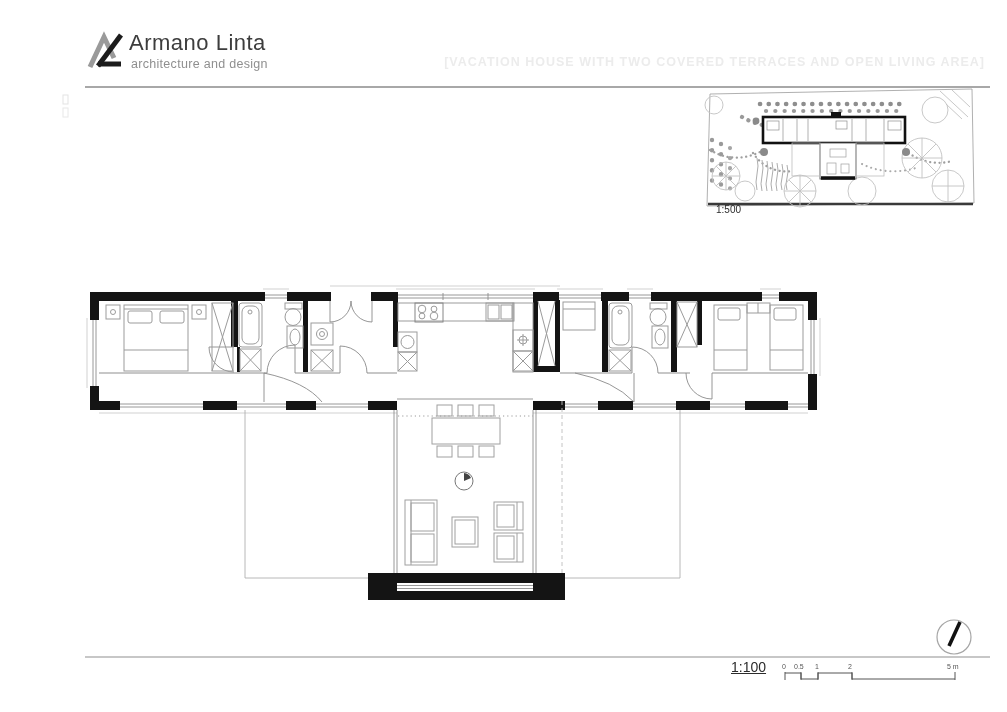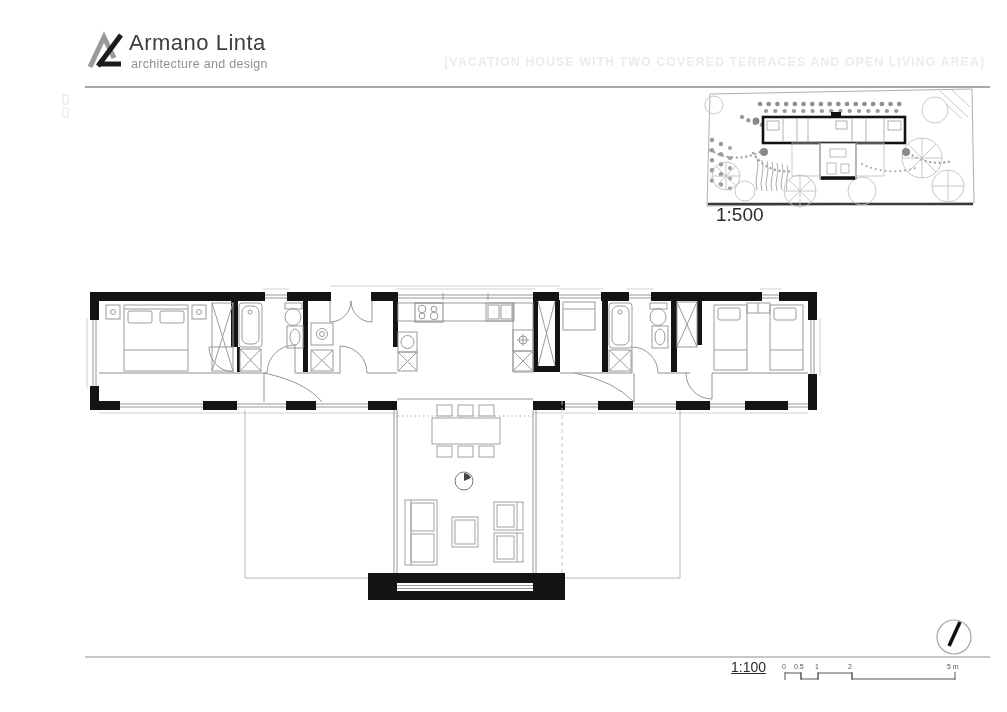--- a/index.html
+++ b/index.html
@@ -4,21 +4,21 @@
 <style>
   html,body{margin:0;padding:0;background:#ffffff;}
   body{width:1007px;height:712px;position:relative;overflow:hidden;
        font-family:"Liberation Sans", sans-serif;}
   .abs{position:absolute;}
   #stage{position:absolute;left:0;top:0;width:1007px;height:712px;}
   .brand{left:129px;top:30px;font-size:22px;color:#3d3d3d;letter-spacing:.5px;}
   .tagline{left:131px;top:57px;font-size:12.5px;color:#8f8f8f;letter-spacing:.3px;text-align:right;}
   .watermark{right:22px;top:55px;font-size:12.5px;font-weight:bold;color:#ececec;
              letter-spacing:1px;white-space:nowrap;}
-  .scale500{left:716px;top:204px;font-size:19px;color:#2b2b2b;}
+  .scale500{left:716px;top:204px;font-size:10px;color:#2b2b2b;}
   .scale100{left:731px;top:659px;font-size:14px;color:#2b2b2b;text-decoration:underline;}
   .tick{font-size:7px;color:#555;}
   .t0{left:782px;top:663px;} .t05{left:794px;top:663px;} .t1{left:815px;top:663px;}
   .t2{left:848px;top:663px;} .t5{left:947px;top:663px;}
   svg{display:block;}
 </style>
 </head>
 <body>
 
 <svg id="stage" viewBox="0 0 1007 712">

